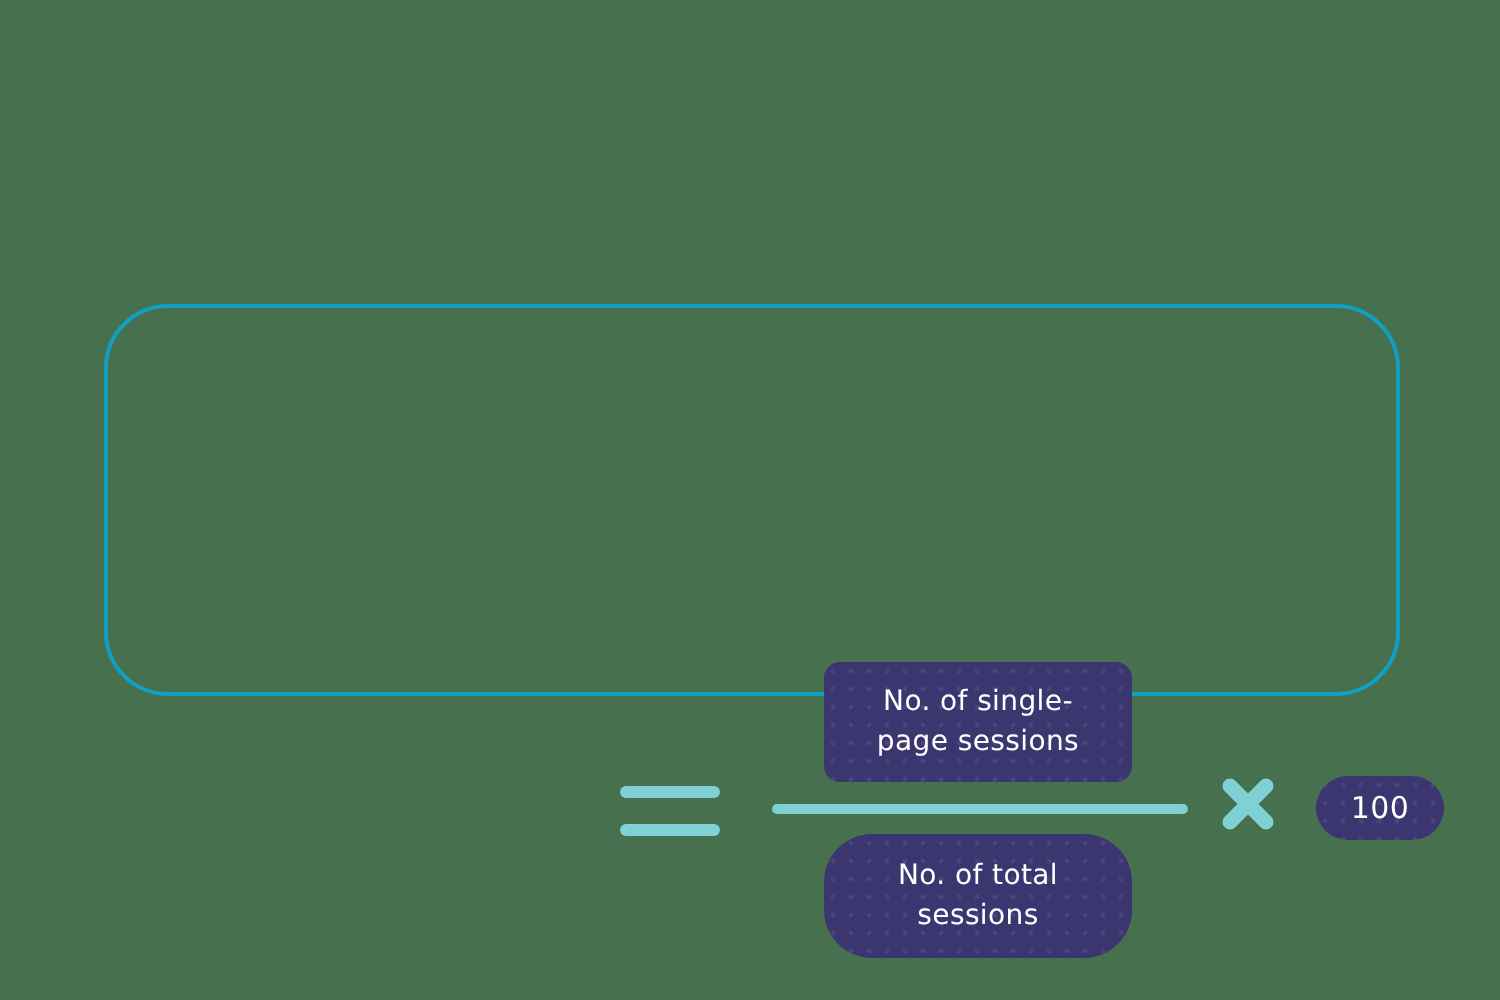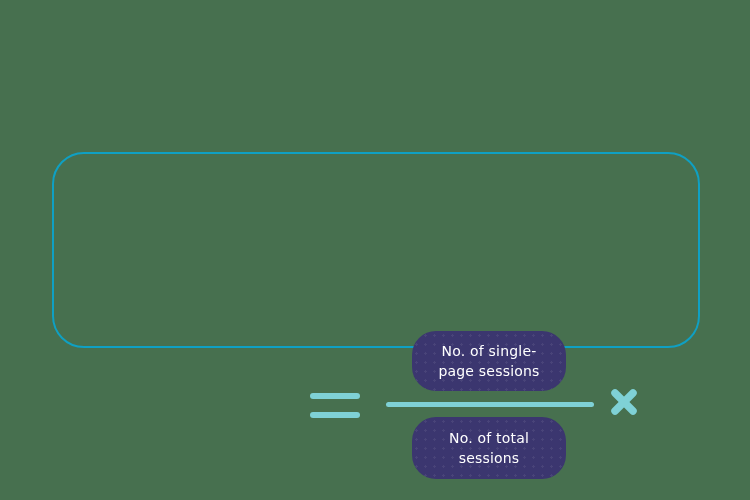--- a/index.html
+++ b/index.html
@@ -64,21 +64,21 @@
     height: 6px;
     border-radius: 3px;
     background: var(--accent);
   }
   .equals .bar + .bar { margin-top: 13px; }
   .pill-numerator {
     left: 358px;
     top: 177px;
     width: 154px;
     height: 60px;
-    border-radius: 24px;
+    border-radius: 8px;
     padding: 20px 14px;
   }
   .fraction-bar {
     position: absolute;
     left: 332px;
     top: 248px;
     width: 208px;
     height: 5px;
     border-radius: 3px;
     background: var(--accent);
@@ -127,15 +127,18 @@
 
     <div class="pill pill-denominator">
       <span>No. of total sessions</span>
     </div>
 
     <svg class="times" viewBox="0 0 32 32" aria-hidden="true">
       <line x1="7" y1="7" x2="25" y2="25" stroke="#7FD1D6" stroke-width="7.5" stroke-linecap="round"></line>
       <line x1="25" y1="7" x2="7" y2="25" stroke="#7FD1D6" stroke-width="7.5" stroke-linecap="round"></line>
     </svg>
 
+    <div class="pill pill-multiplier">
+      <span>100</span>
+    </div>
 
   </div>
 </div>
 
 </body></html>

